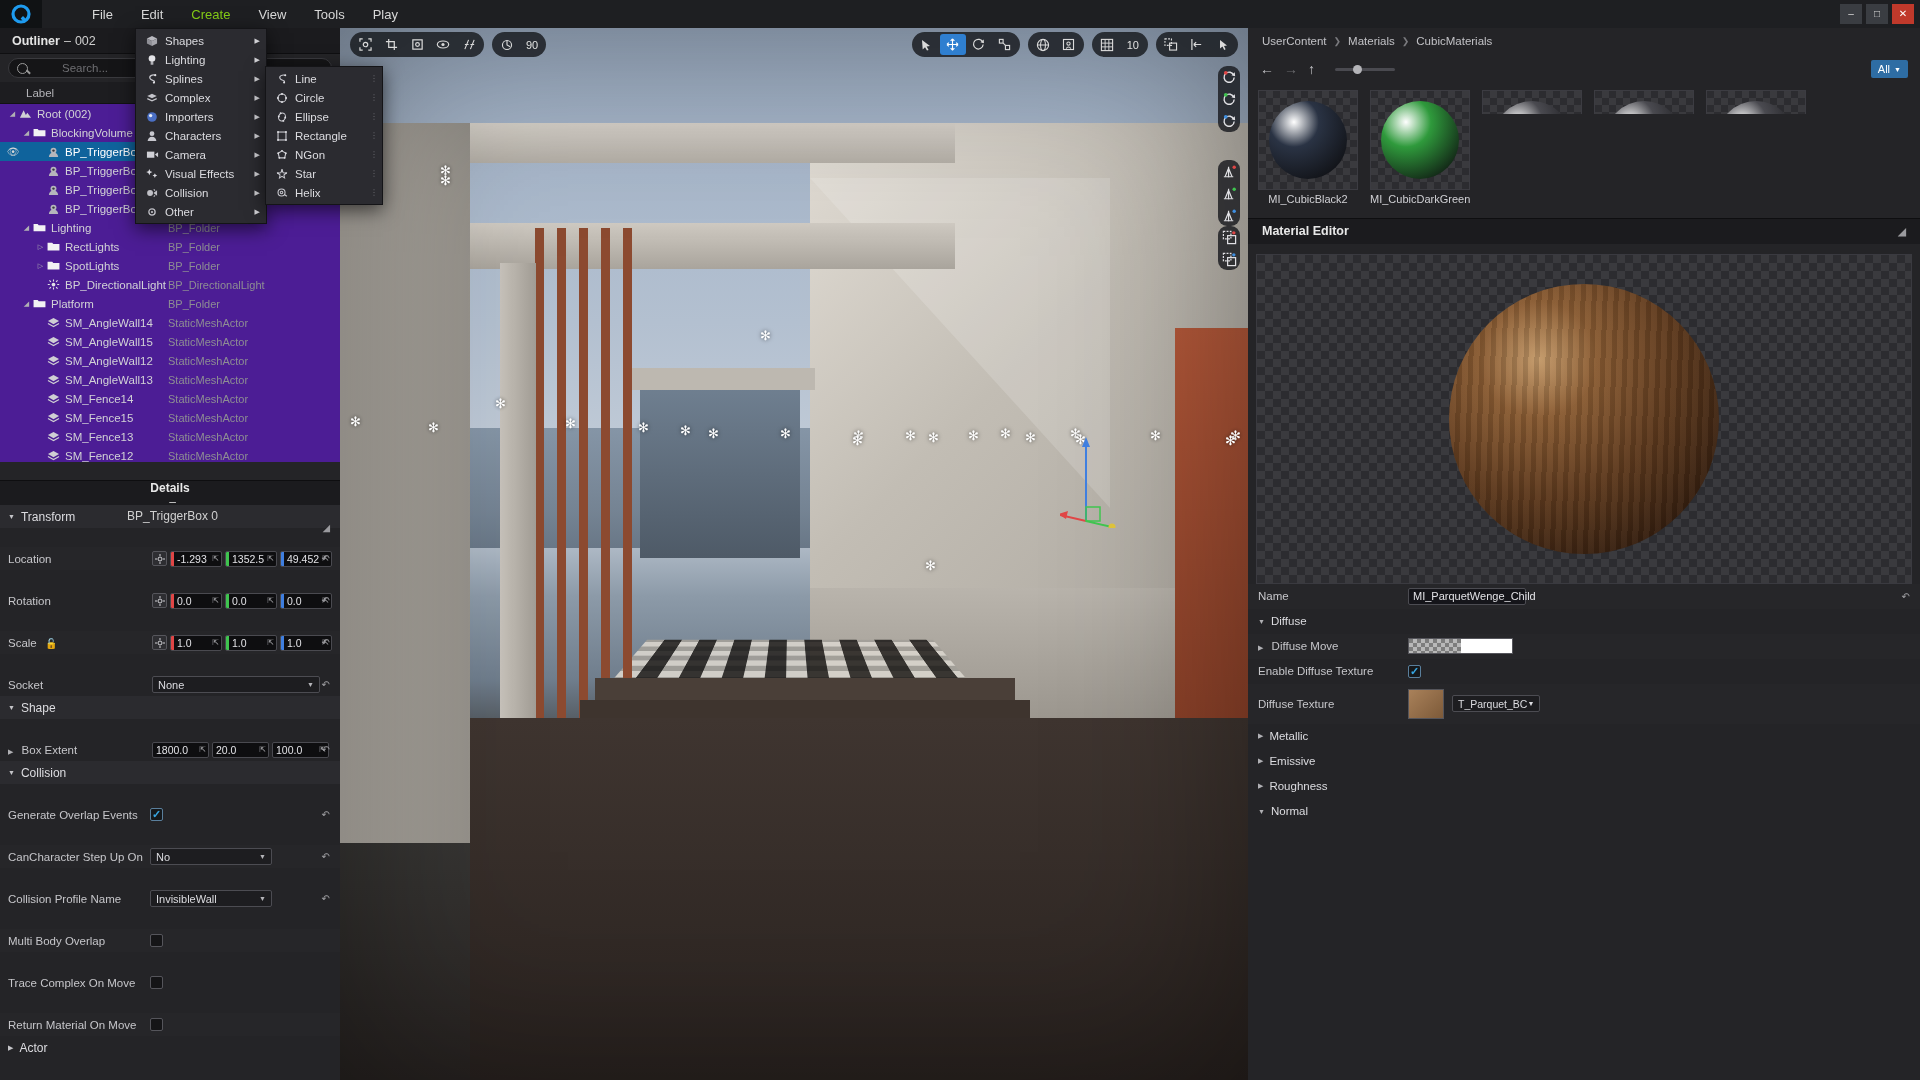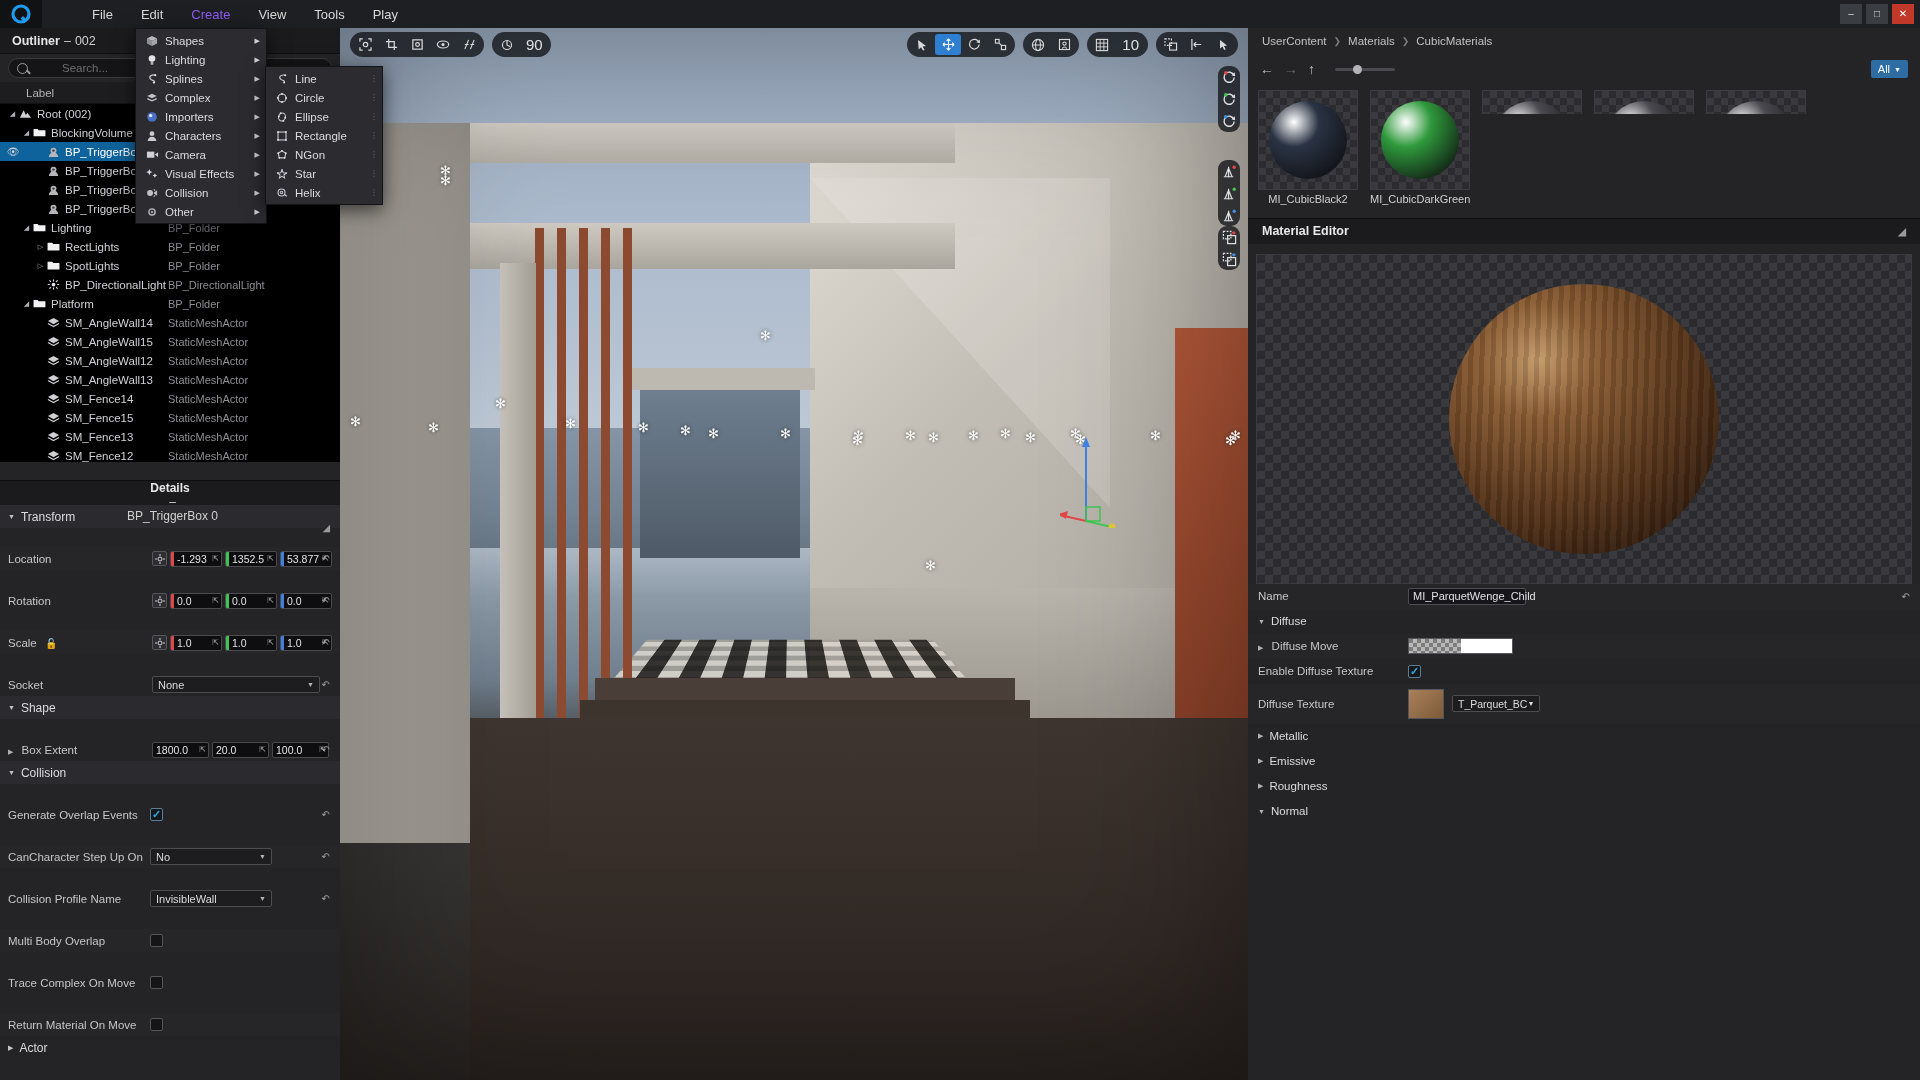--- a/index.html
+++ b/index.html
@@ -7,21 +7,21 @@
     font-family:"Liberation Sans", sans-serif; color:#c8c8c8; -webkit-font-smoothing:antialiased; }
   .app { position:relative; width:1920px; height:1080px; }
 
   
   .titlebar { position:absolute; left:0; top:0; width:1920px; height:28px;
     background:#1e1f22; display:flex; align-items:center; }
   .logo { width:42px; height:28px; display:flex; align-items:center; justify-content:center; background:#101214; }
   .logo svg { display:block; }
   .menubar { display:flex; align-items:center; height:28px; margin-left:36px; }
   .menuitem { padding:4px 14px; font-size:13px; color:#d8d8d8; cursor:default; }
-  .menuitem.active { color:#8b5cf6; }
+  .menuitem.active { color:#84cc16; }
   .wincontrols { position:absolute; right:0; top:0; height:28px; display:flex; align-items:center; }
   .winbtn { width:22px; height:20px; margin:0 2px; display:flex; align-items:center; justify-content:center;
     background:#3a3d42; color:#d8d8d8; font-size:10px; line-height:1; }
   .winbtn.close { background:#c0392b; color:#fff; margin-right:6px; }
 
   
   .leftcol { position:absolute; left:0; top:28px; width:340px; height:1052px; background:#242427; }
 
   .panelhdr { height:26px; background:#1b1b1e; display:flex; align-items:center;
     padding:0 12px; font-size:12.5px; font-weight:bold; color:#e4e4e4; border-bottom:1px solid #0f0f11; }
@@ -34,21 +34,21 @@
     position:relative; margin-right:6px; flex:none; }
   .searchbox .mag:after { content:""; position:absolute; width:5px; height:1.5px; background:#9a9a9a;
     right:-4px; bottom:0px; transform:rotate(45deg); }
   .searchbox input { background:transparent; border:0; outline:none; color:#d0d0d0; font-size:11.5px;
     font-family:"Liberation Sans", sans-serif; width:100%; }
   .searchbox input::placeholder { color:#6e6e72; }
 
   .colhdr { height:22px; background:#1d1d20; display:flex; align-items:center; padding:0 26px;
     font-size:11.5px; color:#b4b4b8; border-bottom:1px solid #121214; }
 
-  .tree { height:358px; overflow:hidden; position:relative; background:#000000; }
+  .tree { height:358px; overflow:hidden; position:relative; background:#4c1d95; }
   .trow { height:19px; display:flex; align-items:center; font-size:11.5px; color:#d2d2d6; position:relative; }
   .trow.sel { background:#0f639c; color:#ffffff; }
   .trow .eye { position:absolute; left:6px; width:14px; text-align:center; font-size:10px; color:#d8d8d8; }
   .trow .arrow { width:9px; font-size:7px; color:#b0b0b4; flex:none; text-align:center; }
   .trow .ico { width:16px; flex:none; display:flex; align-items:center; justify-content:center; }
   .trow .lbl { margin-left:4px; white-space:nowrap; }
   .trow .typ { position:absolute; left:168px; font-size:11px; color:#8e8e93; }
 
   
   .details { position:absolute; left:0; top:452px; width:340px; height:628px; background:#242427;
@@ -119,21 +119,21 @@
     background:repeating-linear-gradient(90deg,#8c4a30 0 9px,rgba(0,0,0,0) 9px 22px); }
   .vignette { position:absolute; inset:0; box-shadow:inset 0 0 190px rgba(0,0,0,.42); }
 
   
   .vtbar { position:absolute; top:4px; display:flex; align-items:center; gap:0; }
   .pill { background:rgba(22,24,28,.82); border-radius:13px; display:flex; align-items:center; height:25px; padding:0 2px; }
   .pill + .pill { margin-left:8px; }
   .tbtn { width:26px; height:21px; display:flex; align-items:center; justify-content:center;
     color:#dadada; font-size:12px; border-radius:3px; }
   .tbtn.on { background:#2f7fd0; color:#fff; }
-  .tbtn .num { font-size:15px; color:#e0e0e0;text-align:center; }
+  .tbtn .num { font-size:11px; color:#e0e0e0;text-align:center; }
   .vside { position:absolute; right:8px; display:flex; flex-direction:column; gap:8px; }
   .vgroup { background:rgba(24,26,30,.82); border-radius:9px; overflow:hidden; width:22px; }
   .vgbtn { width:22px; height:22px; display:flex; align-items:center; justify-content:center; position:relative; }
 
   .lightico { position:absolute; color:#ffffff; font-size:13px; text-shadow:0 0 4px rgba(0,0,0,.6); }
   .gizmo { position:absolute; left:720px; top:405px; width:80px; height:95px; }
 
   
   .rightcol { position:absolute; left:1248px; top:28px; width:672px; height:1052px; background:#242427; }
   .cbhdr { height:26px; background:#1b1b1e; display:flex; align-items:center; padding:0 14px;
@@ -486,21 +486,21 @@
               <span class="v">-1.293</span>
               <span class="exp">⇱</span>
             </div>
           <div class="numf">
               <span class="bar g"></span>
               <span class="v">1352.5</span>
               <span class="exp">⇱</span>
             </div>
           <div class="numf">
               <span class="bar b"></span>
-              <span class="v">53.877</span>
+              <span class="v">49.452</span>
               <span class="exp">⇱</span>
             </div>
         </div>
         <span class="resetb">↶</span>
       </div>
 
       <div class="prow">
         <div class="pname">Rotation</div>
         <div class="pval">
           <div class="gizbtn">

